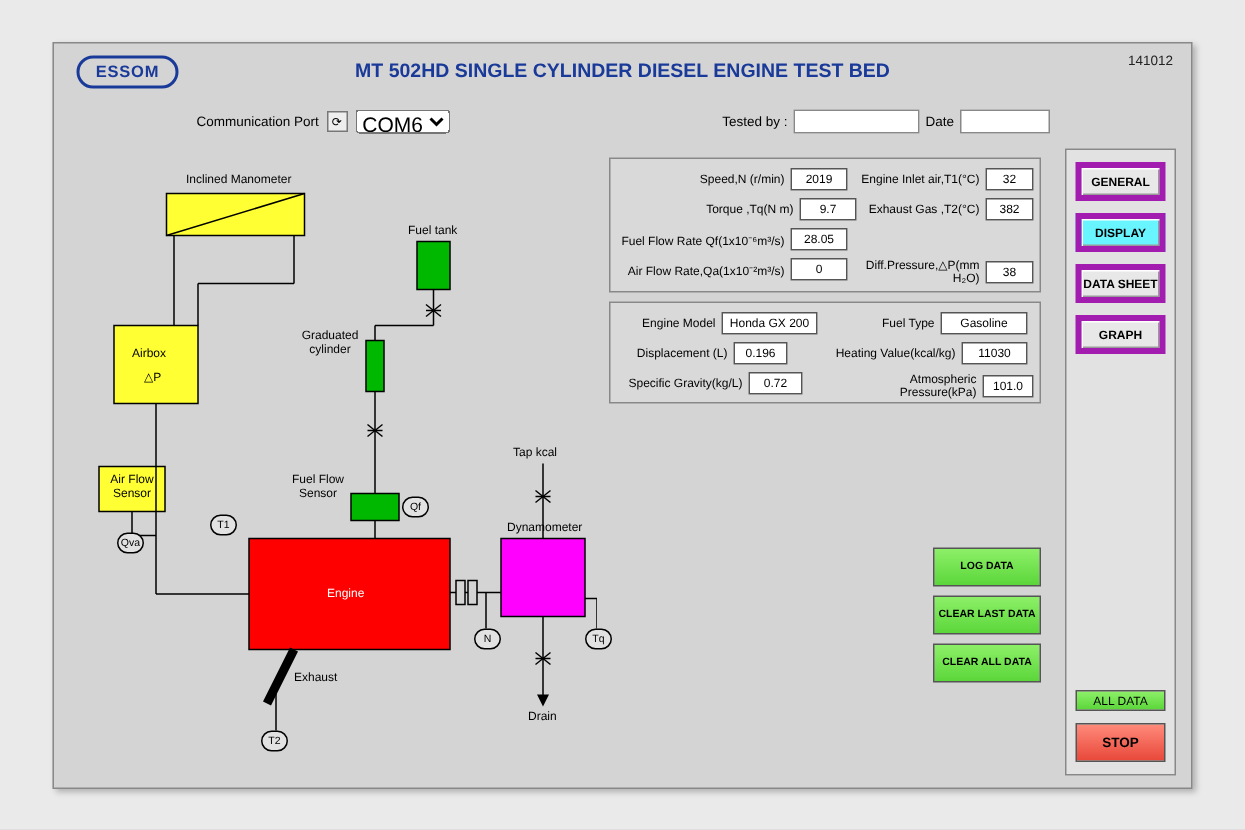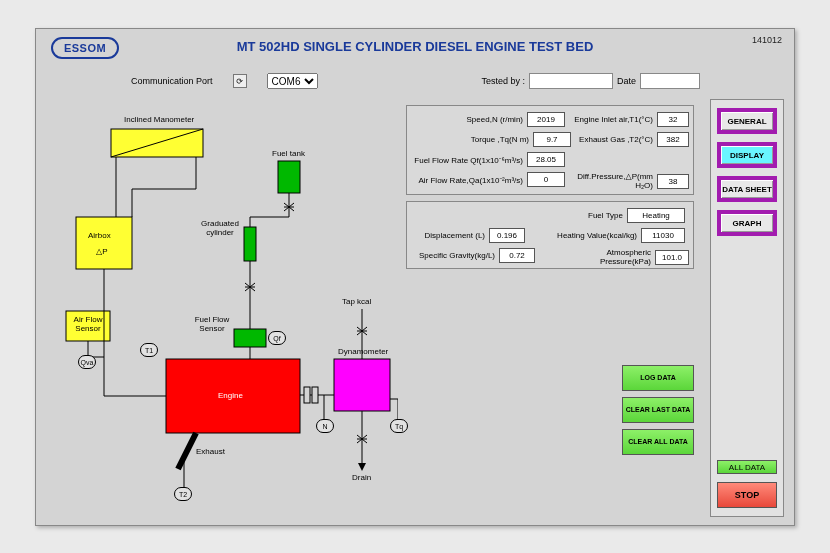--- a/index.html
+++ b/index.html
@@ -4,24 +4,24 @@
 <style>
   * { box-sizing: border-box; }
   body { margin: 0; width: 830px; height: 553px; background: #eaeaea; font-family: "Segoe UI", Arial, sans-serif; font-size: 9px; position: relative; }
 
   .window { position: absolute; left: 35px; top: 28px; width: 760px; height: 498px; background: #d4d4d4; border: 1px solid #888; box-shadow: 2px 2px 4px rgba(0,0,0,0.25); }
 
   .logo { position: absolute; left: 15px; top: 8px; width: 68px; height: 22px; border: 2px solid #1a3a9a; border-radius: 11px; display: flex; align-items: center; justify-content: center; color: #1a3a9a; font-weight: bold; font-size: 11px; letter-spacing: 0.5px; }
   .title { position: absolute; left: 0; right: 0; top: 10px; text-align: center; color: #1a3a9a; font-weight: bold; font-size: 13px; }
   .topnum { position: absolute; right: 12px; top: 6px; font-size: 9px; color: #222; }
 
-  .commport { position: absolute; left: 95px; top: 44px; display: flex; align-items: center; gap: 20px; }
+  .commport { position: absolute; left: 95px; top: 44px; display: flex; align-items: center; gap: 5px; }
   .commport .lbl { font-size: 9px; }
   .commport .ico { width: 14px; height: 14px; border: 1px solid #777; background: #eee; display: flex; align-items: center; justify-content: center; font-size: 8px; }
-  .commport select { font-size: 10px; height: 16px; }
+  .commport select { font-size: 14px; height: 16px; }
 
   .tested { position: absolute; right: 94px; top: 44px; display: flex; align-items: center; gap: 4px; }
   .tested .box { width: 84px; height: 16px; background: #fff; border: 1px solid #888; }
   .tested .box2 { width: 60px; height: 16px; background: #fff; border: 1px solid #888; }
 
   
   .ctrlcol { position: absolute; right: 10px; top: 70px; width: 74px; height: 418px; border: 1px solid #888; background: #e2e2e2; padding: 4px; display: flex; flex-direction: column; }
   .ctrlcol .btn { height: 26px; margin: 4px 2px; background: #e8e8e8; border: 4px solid #a21caf; box-shadow: inset 1px 1px 0 #fff, inset -1px -1px 0 #999; font-size: 8px; font-weight: bold; display: flex; align-items: center; justify-content: center; cursor: pointer; }
   .ctrlcol .btn.active { background: #69f5ff; text-align: right; }
   .ctrlcol .spacer { flex: 1; }
@@ -109,32 +109,36 @@
         <span class="lbl" style="width:86px">Exhaust Gas ,T2(°C)</span>
         <span class="val" style="width:32px">382</span>
       </div>
     <div class="row" style="left:164px;top:66px">
         <span class="lbl" style="width:86px">Diff.Pressure,△P(mm H₂O)</span>
         <span class="val" style="width:32px">38</span>
       </div>
   </div>
 
   <div class="panel2">
+    <div class="row" style="left:4px;top:6px">
+        <span class="lbl" style="width:70px">Engine Model</span>
+        <span class="val" style="width:64px">Honda GX 200</span>
+      </div>
     <div class="row" style="left:4px;top:26px">
         <span class="lbl" style="width:78px">Displacement (L)</span>
         <span class="val" style="width:36px">0.196</span>
       </div>
     <div class="row" style="left:4px;top:46px">
         <span class="lbl" style="width:88px">Specific Gravity(kg/L)</span>
         <span class="val" style="width:36px">0.72</span>
       </div>
 
     <div class="row" style="left:158px;top:6px">
         <span class="lbl" style="width:62px">Fuel Type</span>
-        <span class="val" style="width:58px">Heating</span>
+        <span class="val" style="width:58px">Gasoline</span>
       </div>
     <div class="row" style="left:148px;top:26px">
         <span class="lbl" style="width:86px">Heating Value(kcal/kg)</span>
         <span class="val" style="width:44px">11030</span>
       </div>
     <div class="row" style="left:148px;top:46px">
         <span class="lbl" style="width:100px">Atmospheric Pressure(kPa)</span>
         <span class="val" style="width:34px">101.0</span>
       </div>
   </div>

